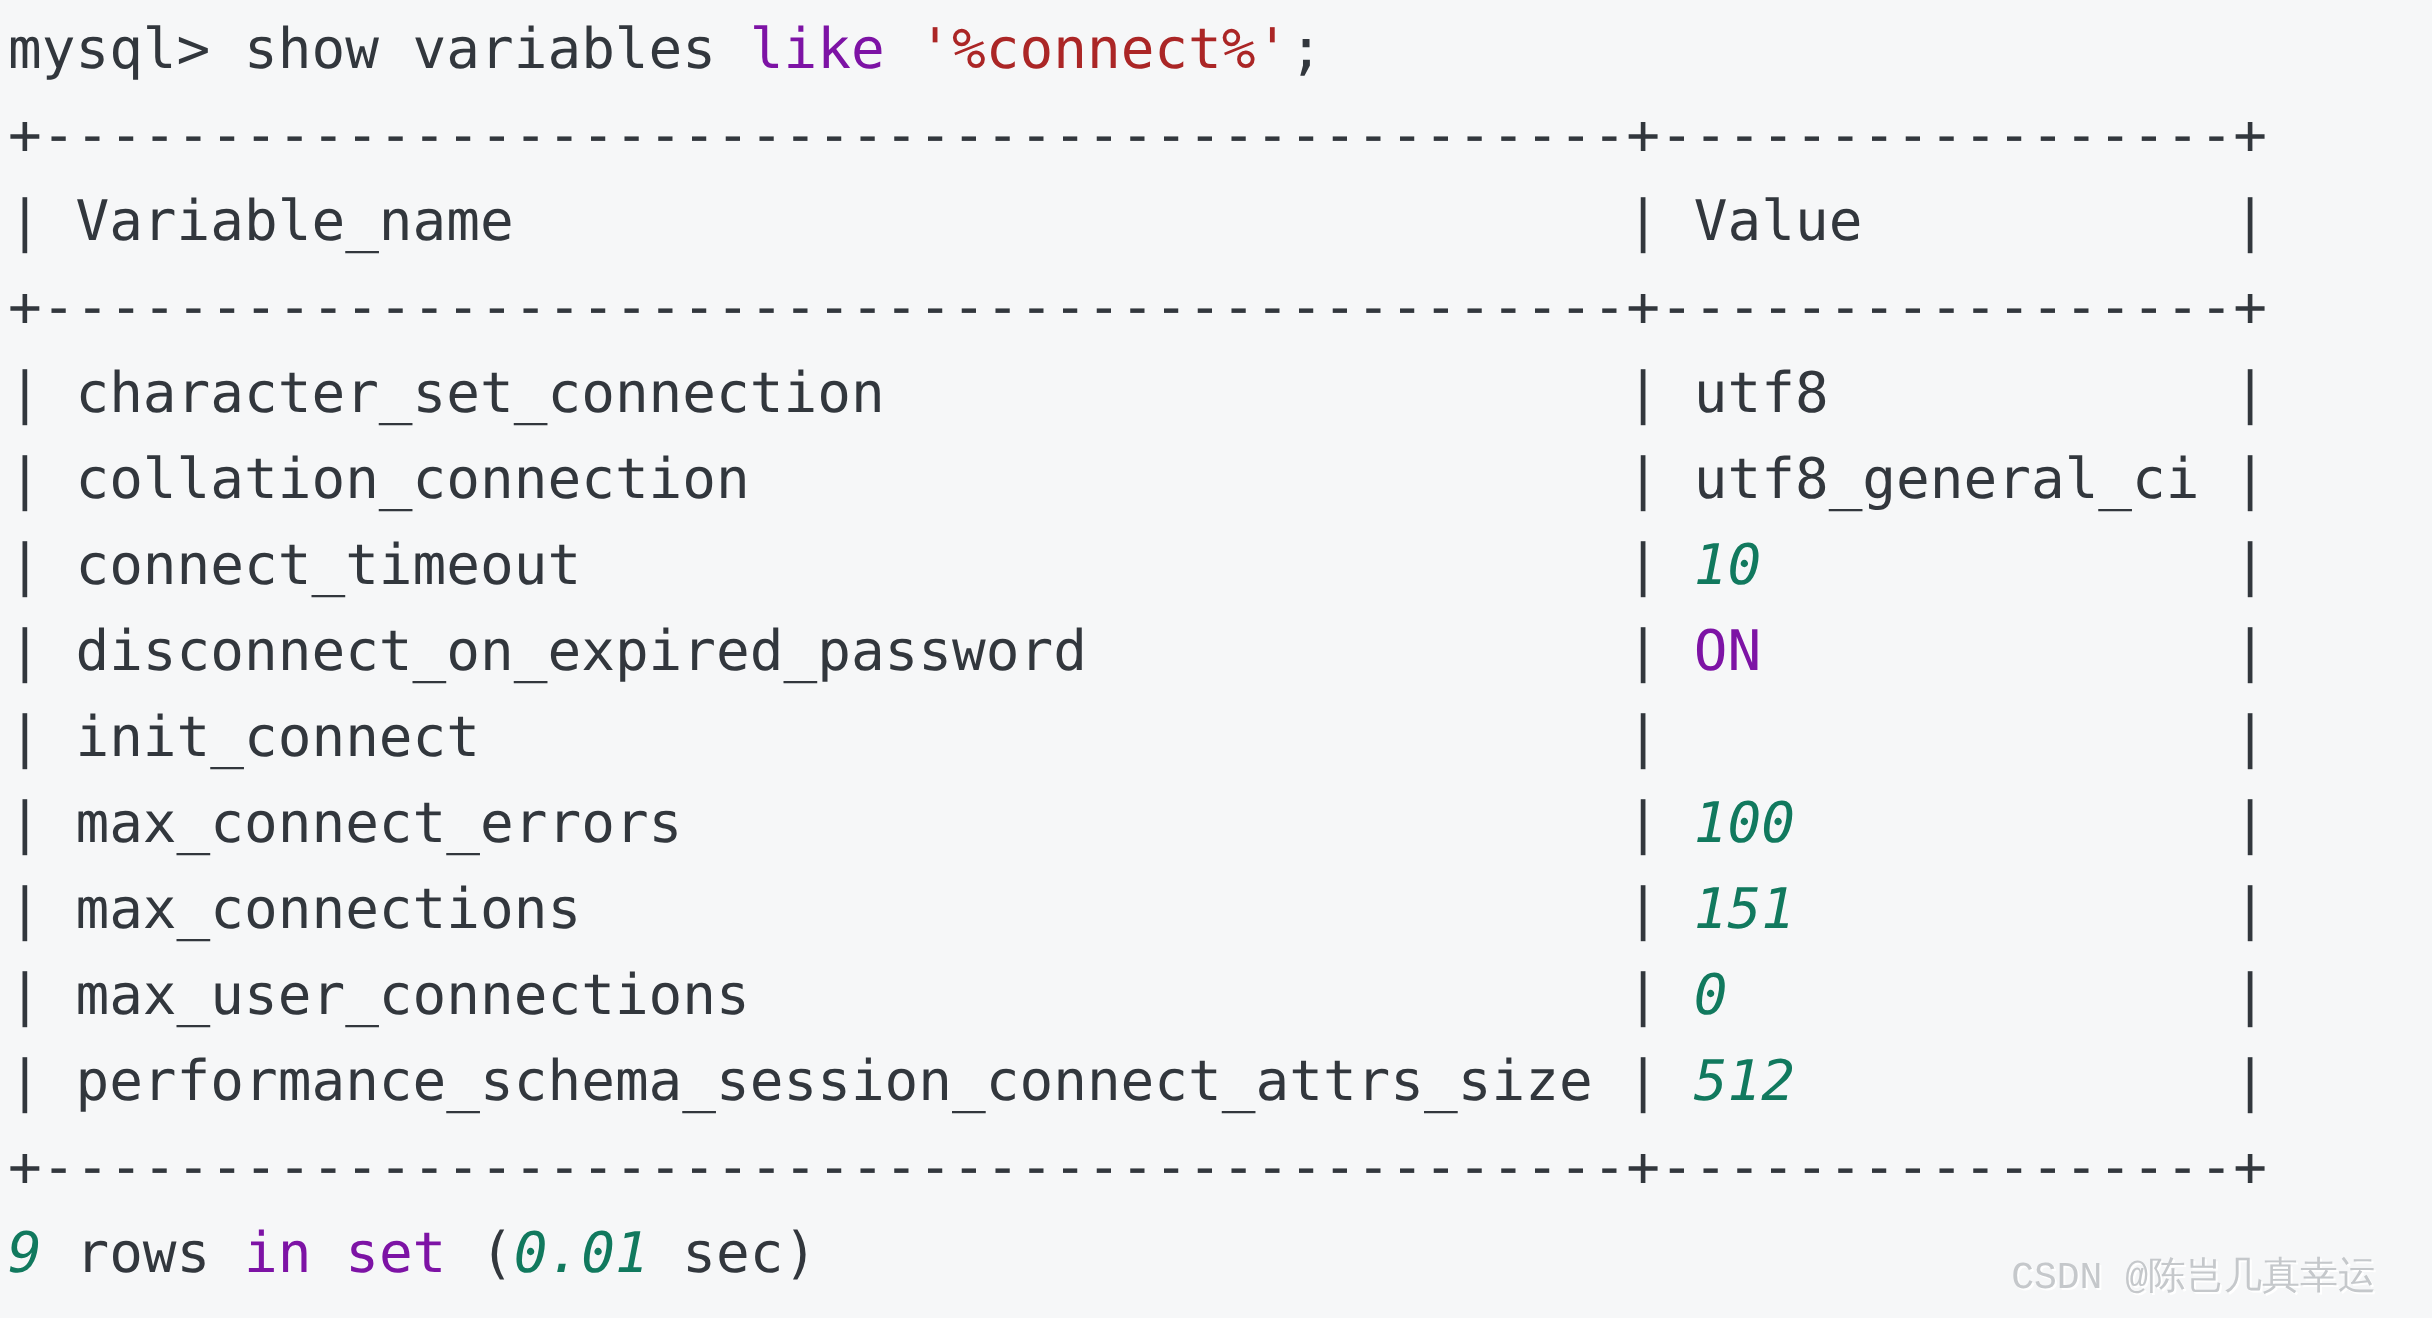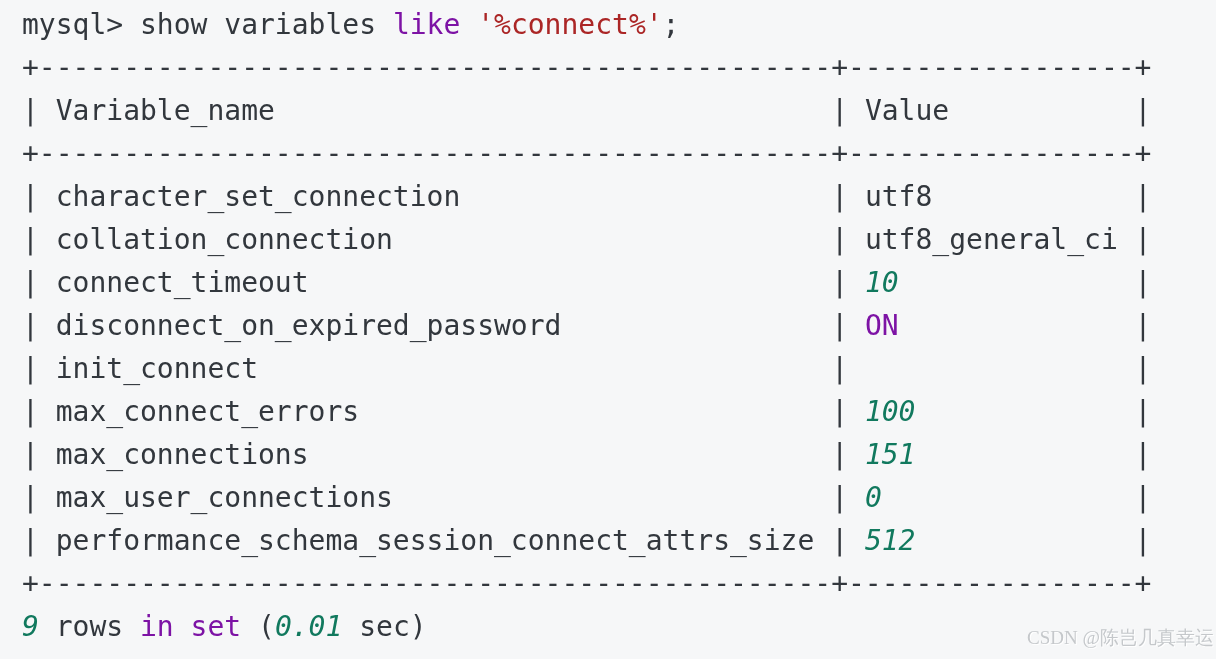--- a/index.html
+++ b/index.html
@@ -9,34 +9,34 @@
     height: 659px;
     background: var(--background, #f6f7f8);
     position: relative;
     overflow: hidden;
   }
   .console {
     font-family: "DejaVu Sans Mono", "Liberation Mono", monospace;
     font-size: 28px;
     line-height: 43px;
     color: var(--text, #32373d);
-    padding: 3px 0 0 22px;
+    padding: 3px 0 0 4px;
     white-space: pre;
     letter-spacing: 0;
   }
   .console div { height: 43px; white-space: pre; }
   .tok-plain   { color: var(--text, #32373d); }
   .tok-keyword { color: var(--keyword, #7d13a5); }
   .tok-string  { color: var(--string, #ab2626); }
   .tok-number  { color: var(--number, #11795e); font-style: italic; }
   .watermark {
     position: absolute;
-    right: 2px;
+    right: 28px;
     bottom: 8px;
-    font-family: Liberation Serif, serif;
+    font-family: Liberation Mono, monospace;
     font-size: 19px;
     color: var(--watermark, #c5c8cb);
     text-shadow: 1px 1px 0 #ffffff;
     user-select: none;
   }
 </style>
 </head>
 <body>
 
 <div class="console" id="console"><div><span class="tok-plain">mysql&gt; show variables </span><span class="tok-keyword">like</span><span class="tok-plain"> </span><span class="tok-string">'%connect%'</span><span class="tok-plain">;</span></div><div><span class="tok-plain">+-----------------------------------------------+-----------------+</span></div><div><span class="tok-plain">| </span><span class="tok-plain">Variable_name                                </span><span class="tok-plain"> | </span><span class="tok-plain">Value          </span><span class="tok-plain"> |</span></div><div><span class="tok-plain">+-----------------------------------------------+-----------------+</span></div><div><span class="tok-plain">| </span><span class="tok-plain">character_set_connection                     </span><span class="tok-plain"> | </span><span class="tok-plain">utf8           </span><span class="tok-plain"> |</span></div><div><span class="tok-plain">| </span><span class="tok-plain">collation_connection                         </span><span class="tok-plain"> | </span><span class="tok-plain">utf8_general_ci</span><span class="tok-plain"> |</span></div><div><span class="tok-plain">| </span><span class="tok-plain">connect_timeout                              </span><span class="tok-plain"> | </span><span class="tok-number">10             </span><span class="tok-plain"> |</span></div><div><span class="tok-plain">| </span><span class="tok-plain">disconnect_on_expired_password               </span><span class="tok-plain"> | </span><span class="tok-keyword">ON             </span><span class="tok-plain"> |</span></div><div><span class="tok-plain">| </span><span class="tok-plain">init_connect                                 </span><span class="tok-plain"> | </span><span class="tok-plain">               </span><span class="tok-plain"> |</span></div><div><span class="tok-plain">| </span><span class="tok-plain">max_connect_errors                           </span><span class="tok-plain"> | </span><span class="tok-number">100            </span><span class="tok-plain"> |</span></div><div><span class="tok-plain">| </span><span class="tok-plain">max_connections                              </span><span class="tok-plain"> | </span><span class="tok-number">151            </span><span class="tok-plain"> |</span></div><div><span class="tok-plain">| </span><span class="tok-plain">max_user_connections                         </span><span class="tok-plain"> | </span><span class="tok-number">0              </span><span class="tok-plain"> |</span></div><div><span class="tok-plain">| </span><span class="tok-plain">performance_schema_session_connect_attrs_size</span><span class="tok-plain"> | </span><span class="tok-number">512            </span><span class="tok-plain"> |</span></div><div><span class="tok-plain">+-----------------------------------------------+-----------------+</span></div><div><span class="tok-number">9</span><span class="tok-plain"> rows </span><span class="tok-keyword">in set</span><span class="tok-plain"> (</span><span class="tok-number">0.01</span><span class="tok-plain"> sec)</span></div></div>

